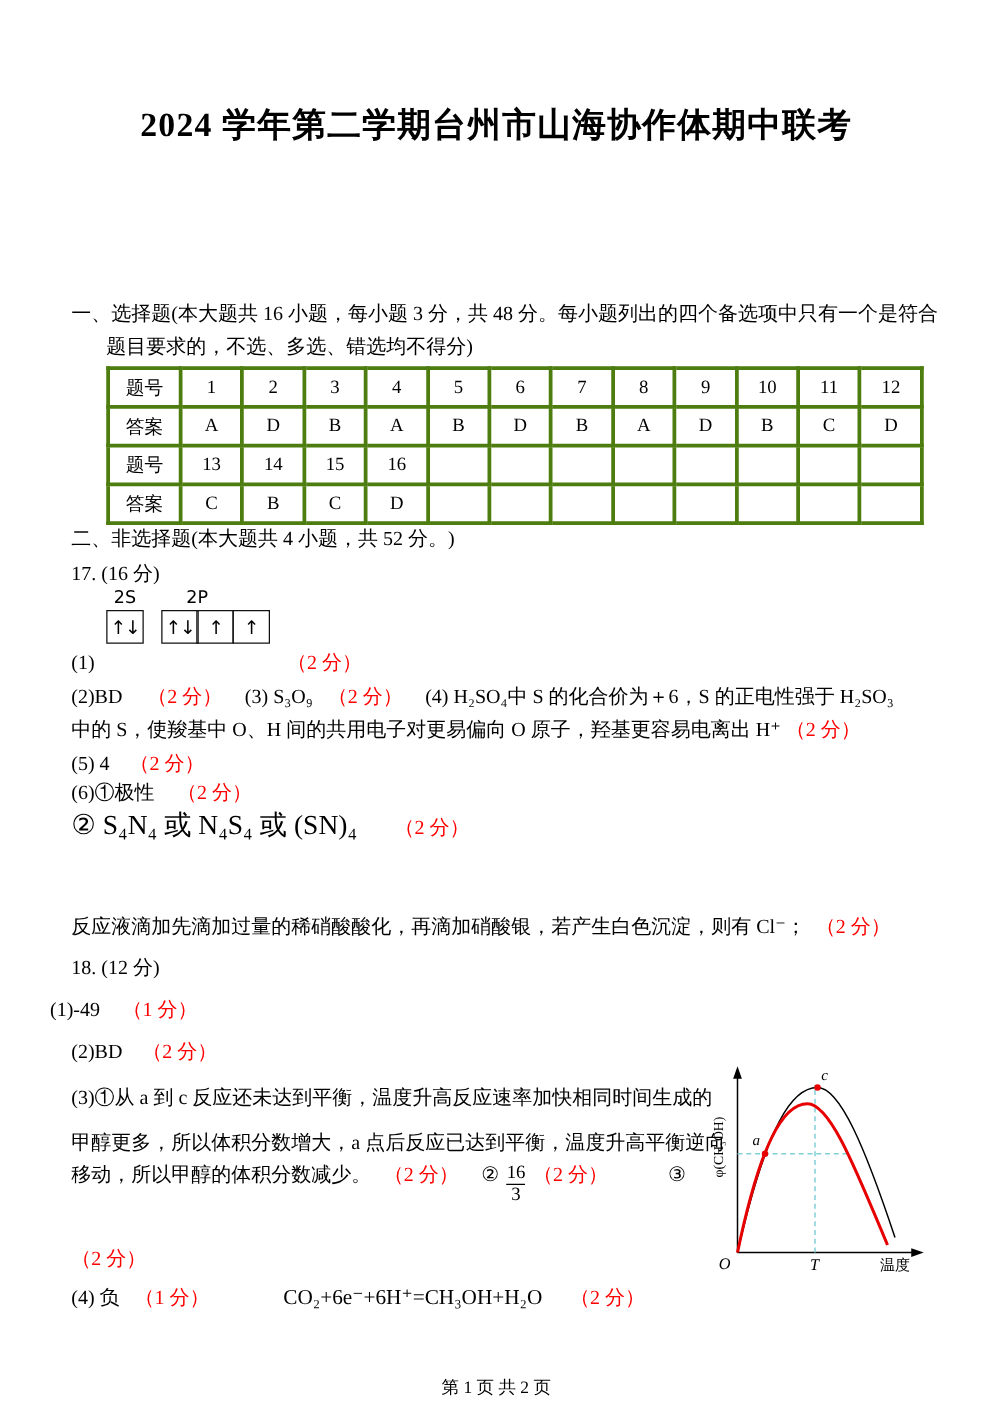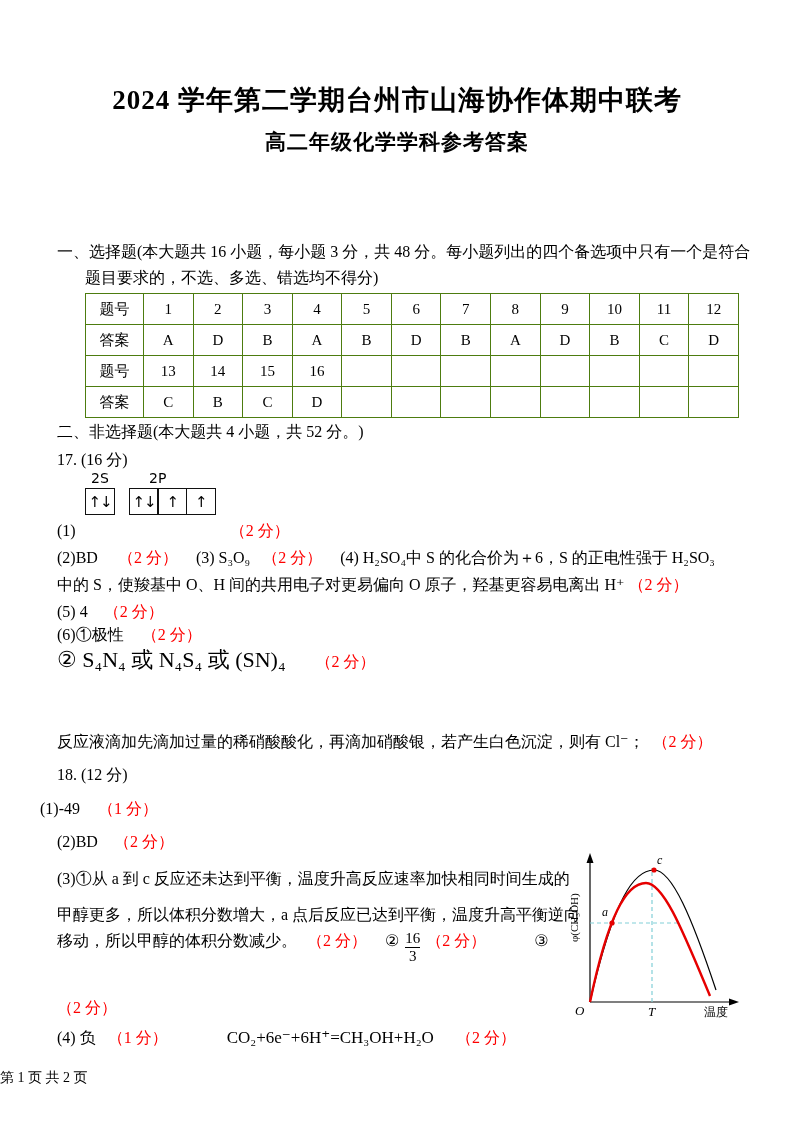--- a/index.html
+++ b/index.html
@@ -5,44 +5,43 @@
   *{margin:0;padding:0;box-sizing:border-box}
   html,body{background:#fff}
   .page{position:relative;width:794px;height:1123px;background:#fff;margin:12px auto;
         font-family:"Liberation Serif","DejaVu Serif",serif;color:#000;overflow:hidden}
   .abs{position:absolute}
   .red{color:#fe0000}
   .line{font-size:16px;line-height:22px;white-space:nowrap}
   .title{left:0;right:0;top:70px;text-align:center;font-size:27px;font-weight:bold;letter-spacing:1px}
   .subtitle{left:0;right:0;top:116px;text-align:center;font-size:21px;font-weight:bold;letter-spacing:1px}
   .anstable{left:85px;top:281px;border-collapse:collapse;table-layout:fixed;width:654px}
-  .anstable td{border:1px solid #4d7c0f;height:31px;text-align:center;vertical-align:middle;font-size:15px}
+  .anstable td{border:3px solid #4d7c0f;height:31px;text-align:center;vertical-align:middle;font-size:15px}
   .anstable td:first-child{width:58px}
   .orbital{width:240px}
   .orb-labels{position:relative;height:18px;font-size:14px;font-family:"DejaVu Sans",sans-serif}
   .orb-lab-s{position:absolute;left:6px}
   .orb-lab-p{position:absolute;left:64px}
   .orb-boxes{display:flex;align-items:center}
   .obox{width:30px;height:27px;border:1.6px solid #111;display:inline-flex;align-items:center;justify-content:center;
         font-size:15px;letter-spacing:-1px;font-family:"DejaVu Sans",sans-serif}
   .obox + .obox{margin-left:-1.6px}
   .ogap{display:inline-block;width:14px}
   .bigform{font-size:22px}
   .l3{display:flex;align-items:flex-start;height:40px}
   .frac{display:inline-flex;flex-direction:column;text-align:center;line-height:1.1;font-size:15px;margin:0 6px}
   .frac .fden{border-top:1px solid #000;padding:0 3px}
-  .footer{left:0;right:0;top:1057px;font-size:14px}
+  .footer{left:0;right:0;text-align:center;top:1089px;font-size:14px}
 </style>
 </head>
 <body>
 
 <div class="page">
 
   <div class="abs title">2024 学年第二学期台州市山海协作体期中联考</div>
-  <div class="abs subtitle">高二年级化学学科参考答案</div>
 
   <div class="abs line" style="left:57px;top:229px">一、选择题(本大题共 16 小题，每小题 3 分，共 48 分。每小题列出的四个备选项中只有一个是符合</div>
   <div class="abs line" style="left:85px;top:255px">题目要求的，不选、多选、错选均不得分)</div>
 
   <table class="abs anstable">
       <tbody>
         <tr>
           <td>题号</td>
           <td>1</td>
           <td>2</td>

